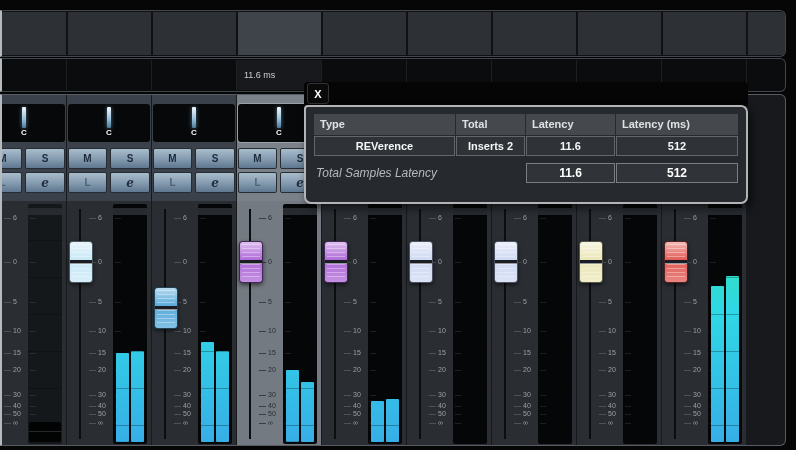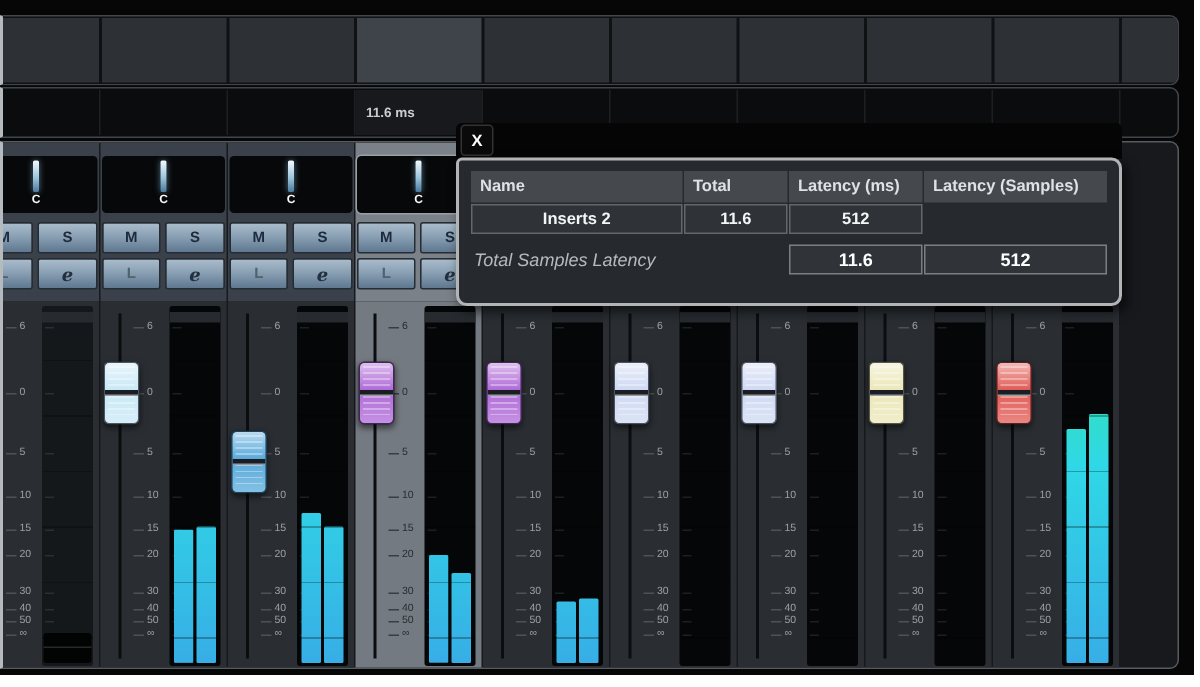--- a/index.html
+++ b/index.html
@@ -9,21 +9,21 @@
   
   .panel{position:absolute;left:0;width:786px;box-sizing:border-box;overflow:hidden;
          border:1px solid #41464c;border-left:2px solid #b5babf;border-radius:0 6px 6px 0;}
   #racks{top:10px;height:47px;background:#0f1113;}
   #latrow{top:58px;height:34px;background:#0a0c0d;}
   #mixer{top:94px;height:352px;background:#17191d;border-color:#565c62;border-left-color:#b5babf;}
 
   .rack-sec{position:absolute;top:1px;bottom:1px;background:#2d3136;}
   .rack-sec.sel{background:#3f444a;}
 
-  .lat-cell{position:absolute;top:1px;bottom:1px;border-right:1px solid #1d2023;box-sizing:border-box;font-weight:bold;}
+  .lat-cell{position:absolute;top:1px;bottom:1px;border-right:1px solid #1d2023;box-sizing:border-box;}
   .lat-cell.sel{background:#17191c;}
   .lat-val{display:block;font-size:9px;color:#c9cdd1;line-height:31px;padding-left:7px;}
 
   
   .strip{position:absolute;top:0;height:352px;width:85px;}
   .zone-top{position:absolute;left:0;top:0;width:84px;height:106px;background:#3a414a;}
   .zone-bot{position:absolute;left:0;top:106px;width:84px;height:246px;background:#2a2e33;}
   .strip.sel .zone-top{background:#7b8189;}
   .strip.sel .zone-bot{background:#747a81;}
 
@@ -582,24 +582,25 @@
         </div>
       </div>
     </div>
 
   <div id="popup">
     <div class="p-topbar">
       <div class="p-close">X</div>
     </div>
     <div class="p-body">
       <div class="p-grid">
-        <div class="p-h">Name</div>
+        <div class="p-h">Type</div>
         <div class="p-h">Total</div>
+        <div class="p-h">Latency (Samples)</div>
         <div class="p-h">Latency (ms)</div>
-        <div class="p-h">Latency (Samples)</div>
+        <div class="p-c">REVerence</div>
         <div class="p-c">Inserts 2</div>
         <div class="p-c">11.6</div>
         <div class="p-c">512</div>
       </div>
       <div class="p-total">
         <div class="p-tlabel">Total Samples Latency</div>
         <div class="p-tc">11.6</div>
         <div class="p-tc">512</div>
       </div>
     </div>

